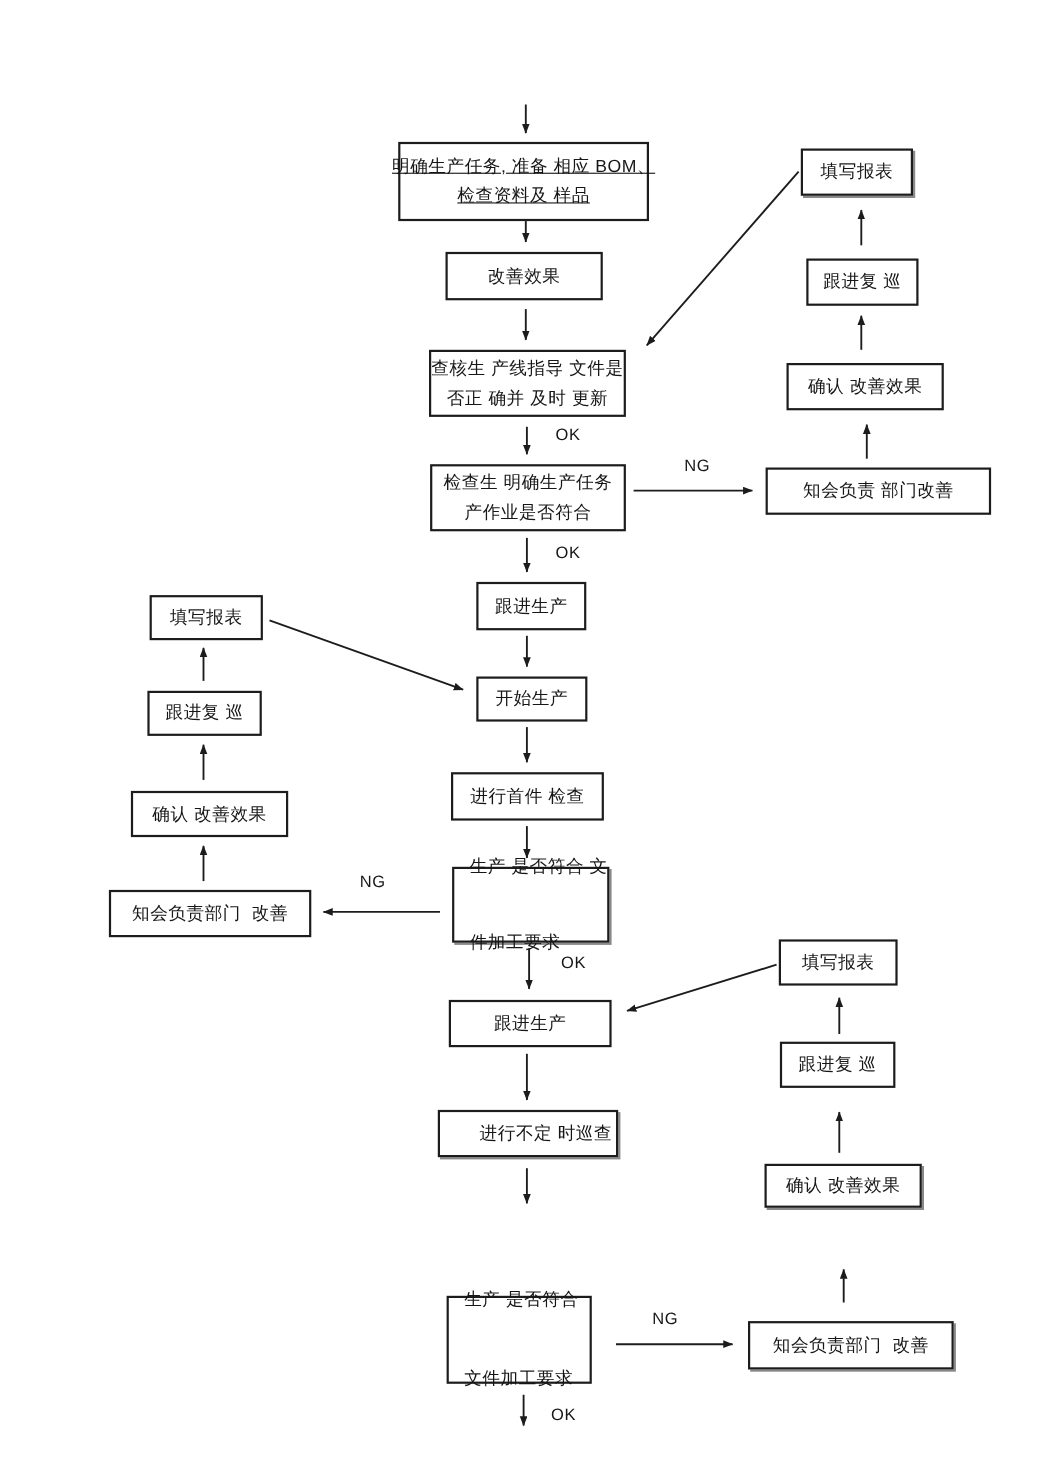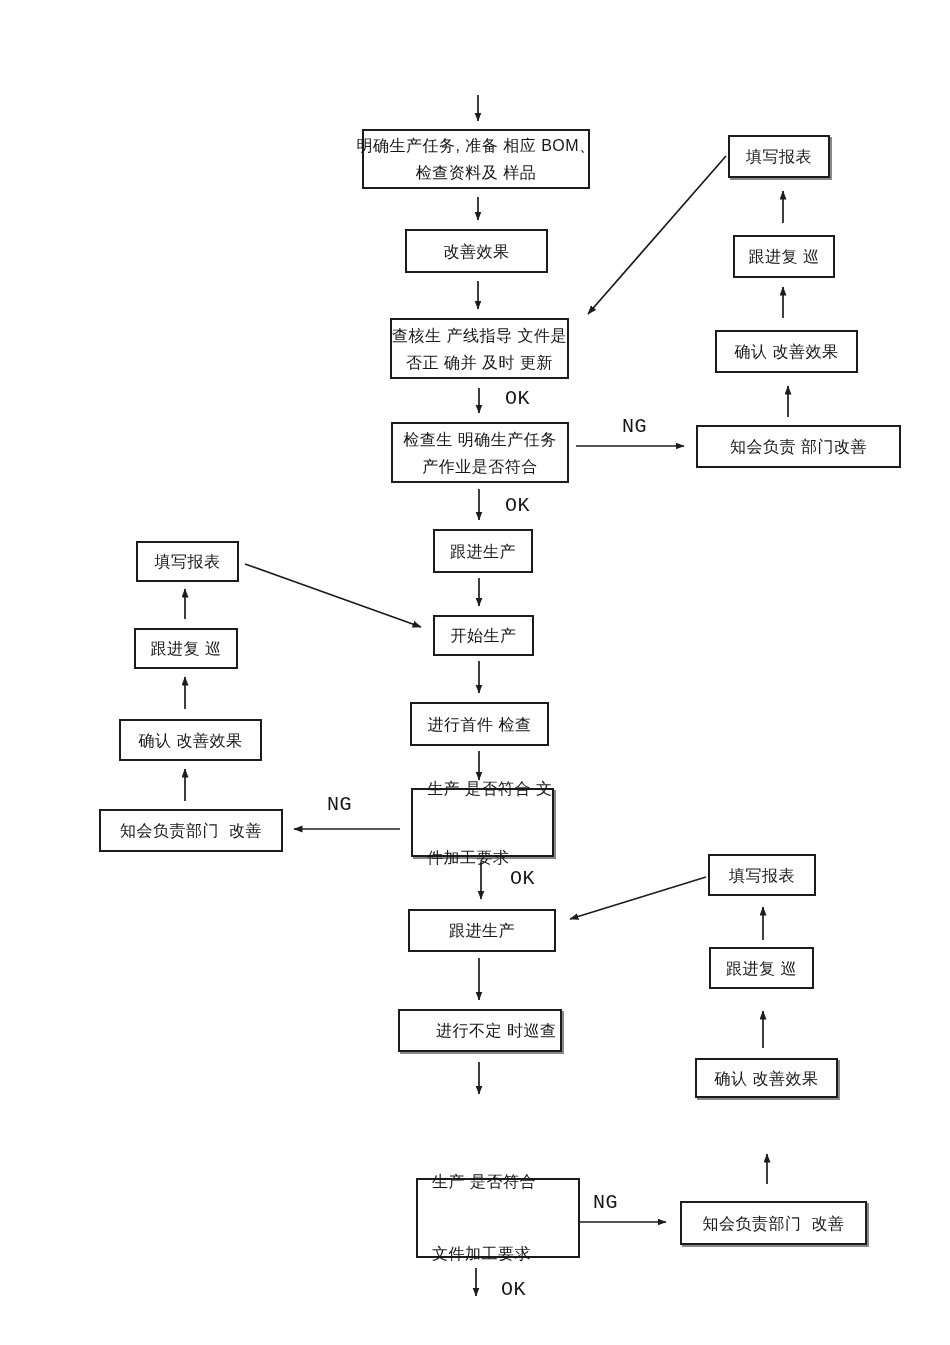--- a/index.html
+++ b/index.html
@@ -24,25 +24,24 @@
     font-size:16px;
     letter-spacing:0.5px;
     line-height:27px;
     text-align:center;
   }
   .node .ln { white-space:pre; display:block; }
   .node.align-left { align-items:flex-start; padding-left:14px; text-align:left;gap:40px; }
   .node.shadow-rb { box-shadow:2px 2px 0 rgba(40,40,40,0.55); }
   .edge-label {
     position:absolute;
-    font-size:20px;
+    font-size:15px;
     letter-spacing:0.5px;
     color:#161616;
     white-space:pre;
-    font-family:Liberation Mono, monospace;
   }
 </style>
 </head>
 <body>
 
 <div id="canvas">
 
   <svg id="arrow-layer" viewBox="0 0 950 1345" xmlns="http://www.w3.org/2000/svg">
     <defs>
       <marker id="ah" markerWidth="10" markerHeight="8" refX="8.5" refY="3.5" orient="auto" markerUnits="userSpaceOnUse">
@@ -78,21 +77,21 @@
       <line x1="185" y1="619" x2="185" y2="589" marker-end="url(#ah)"></line>
       <line x1="185" y1="709" x2="185" y2="677" marker-end="url(#ah)"></line>
       <line x1="185" y1="801" x2="185" y2="769" marker-end="url(#ah)"></line>
 
       <line x1="763" y1="940" x2="763" y2="907" marker-end="url(#ah)"></line>
       <line x1="763" y1="1048" x2="763" y2="1011" marker-end="url(#ah)"></line>
       <line x1="767" y1="1184" x2="767" y2="1154" marker-end="url(#ah)"></line>
     </g>
   </svg>
 
-  <div class="node" style="left:362px; top:129px; width:228px; height:60px;">
+  <div class="node" style="left:362px; top:129px; width:228px; height:72px;text-decoration:underline;">
     <span class="ln">明确生产任务, 准备 相应 BOM、</span>
     <span class="ln">检查资料及 样品</span>
   </div>
 
   <div class="node" style="left:405px; top:229px; width:143px; height:44px;">
     <span class="ln">改善效果</span>
   </div>
 
   <div class="node" style="left:390px; top:318px; width:179px; height:61px;">
     <span class="ln">查核生 产线指导 文件是</span>
@@ -122,21 +121,21 @@
   </div>
 
   <div class="node" style="left:408px; top:909px; width:148px; height:43px;">
     <span class="ln">跟进生产</span>
   </div>
 
   <div class="node align-left shadow-rb" style="left:398px; top:1009px; width:164px; height:43px;padding-left:36px;">
     <span class="ln">进行不定 时巡查</span>
   </div>
 
-  <div class="node align-left" style="left:406px; top:1178px; width:164px; height:80px; line-height:32px;margin-left:10px;">
+  <div class="node align-left" style="left:406px; top:1178px; width:132px; height:80px; line-height:32px;">
     <span class="ln">生产 是否符合</span>
     <span class="ln">文件加工要求</span>
   </div>
 
   <div class="node shadow-rb" style="left:728px; top:135px; width:102px; height:43px;">
     <span class="ln">填写报表</span>
   </div>
   <div class="node" style="left:733px; top:235px; width:102px; height:43px;">
     <span class="ln">跟进复 巡</span>
   </div>

